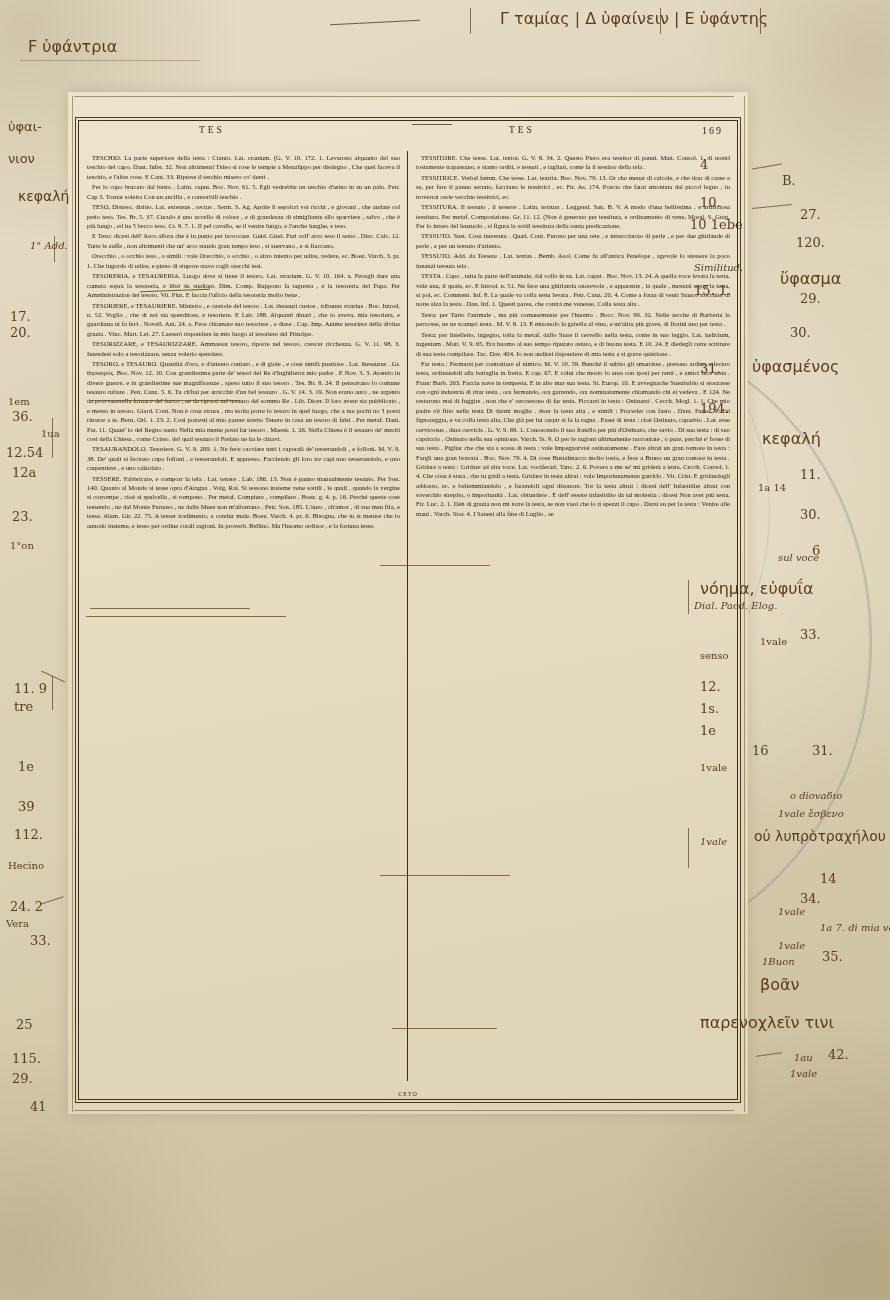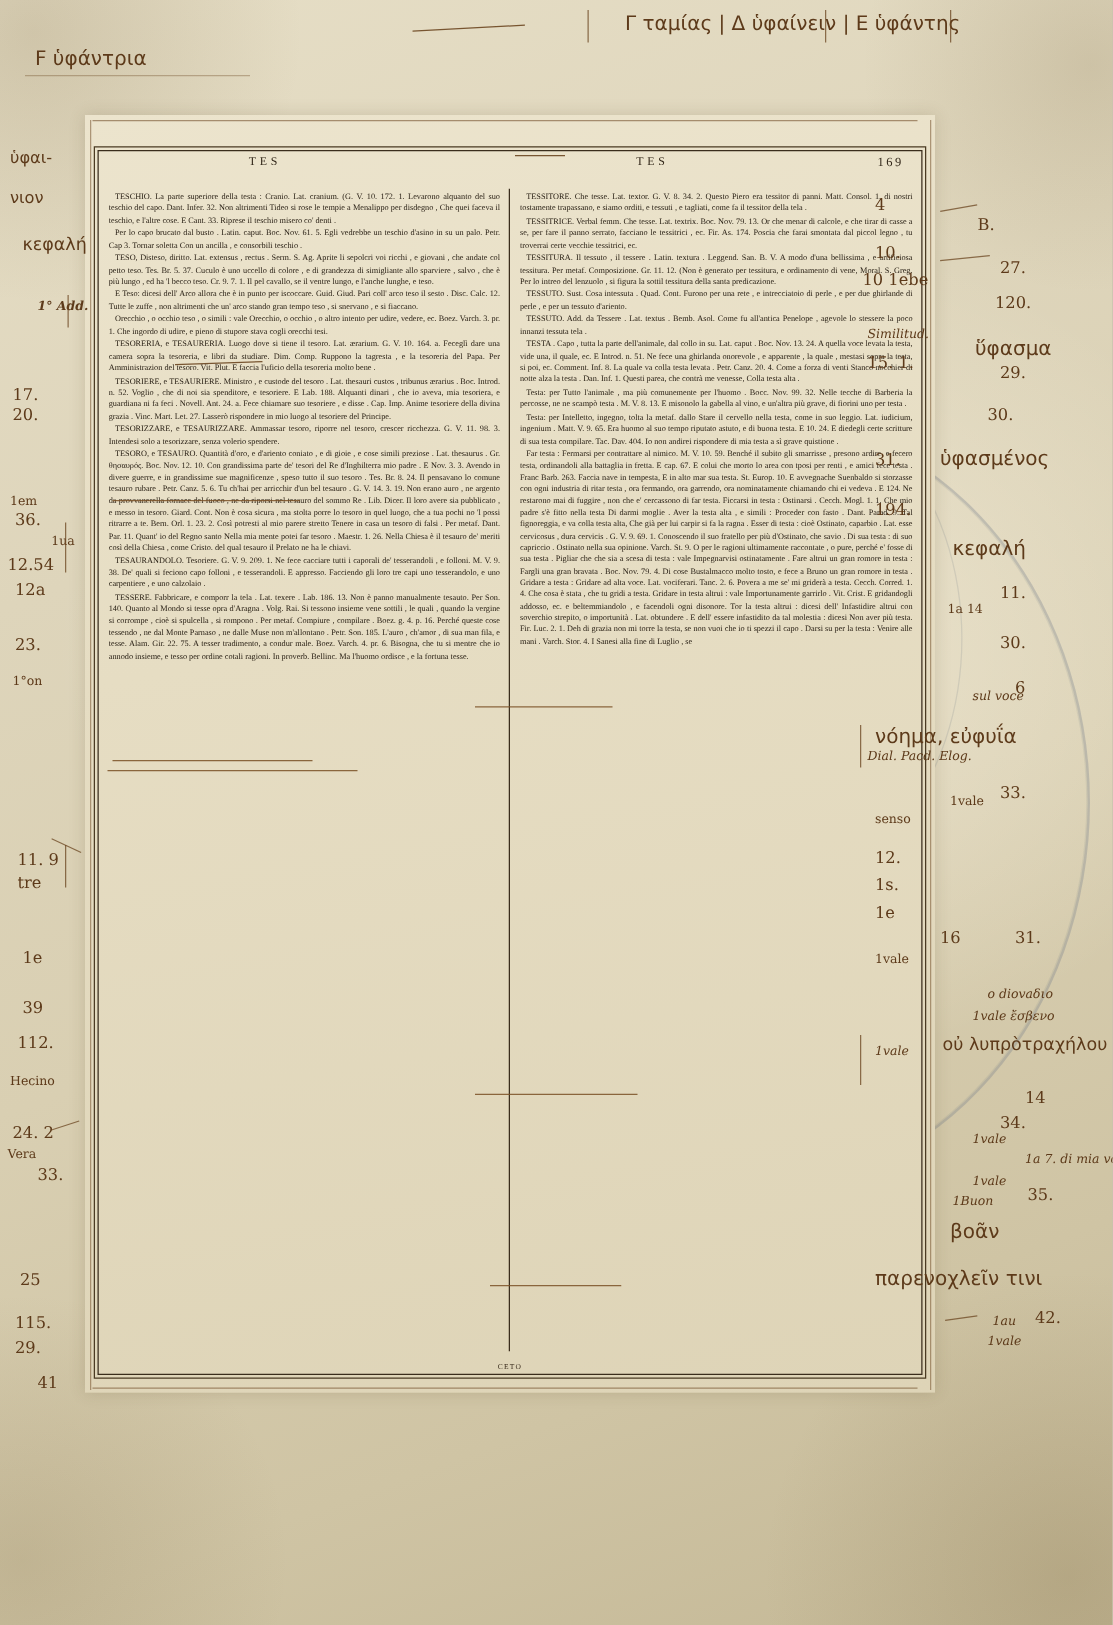--- a/index.html
+++ b/index.html
@@ -237,21 +237,21 @@
   <div class="strike" style="left:140px; top:290px; width:70px; transform:rotate(-2deg);"></div>
   <div class="strike" style="left:412px; top:124px; width:40px;"></div>
   <div class="stroke hline" style="left:74px; top:96px; width:660px; opacity:.55;"></div>
   <div class="stroke hline" style="left:74px; top:1110px; width:660px; opacity:.55;"></div>
   <div class="stroke vline" style="left:72px; top:96px; height:1016px; opacity:.5;"></div>
   <div class="stroke vline" style="left:744px; top:96px; height:1016px; opacity:.5;"></div>
 
   <div class="hand md greek" style="left:8px; top:120px;">ὑφαι-</div>
   <div class="hand md greek" style="left:8px; top:152px;">νιον</div>
   <div class="hand lg greek" style="left:18px; top:188px;">κεφαλή</div>
-  <div class="hand sm it" style="left:30px; top:240px;font-weight:bold;">1° Add.</div>
+  <div class="hand sm it" style="left:30px; top:240px;">1° Add.</div>
   <div class="hand md" style="left:10px; top:310px;">17.</div>
   <div class="hand md" style="left:10px; top:326px;">20.</div>
   <div class="hand sm" style="left:8px; top:396px;">1em</div>
   <div class="hand md" style="left:12px; top:410px;">36.</div>
   <div class="hand sm" style="left:10px; top:428px;margin-left:31px;">1ua</div>
   <div class="hand md" style="left:6px; top:446px;">12.54</div>
   <div class="hand md" style="left:12px; top:466px;">12a</div>
   <div class="hand md" style="left:12px; top:510px;">23.</div>
   <div class="hand sm" style="left:10px; top:540px;">1°on</div>
   <div class="hand md" style="left:14px; top:682px;">11. 9</div>

